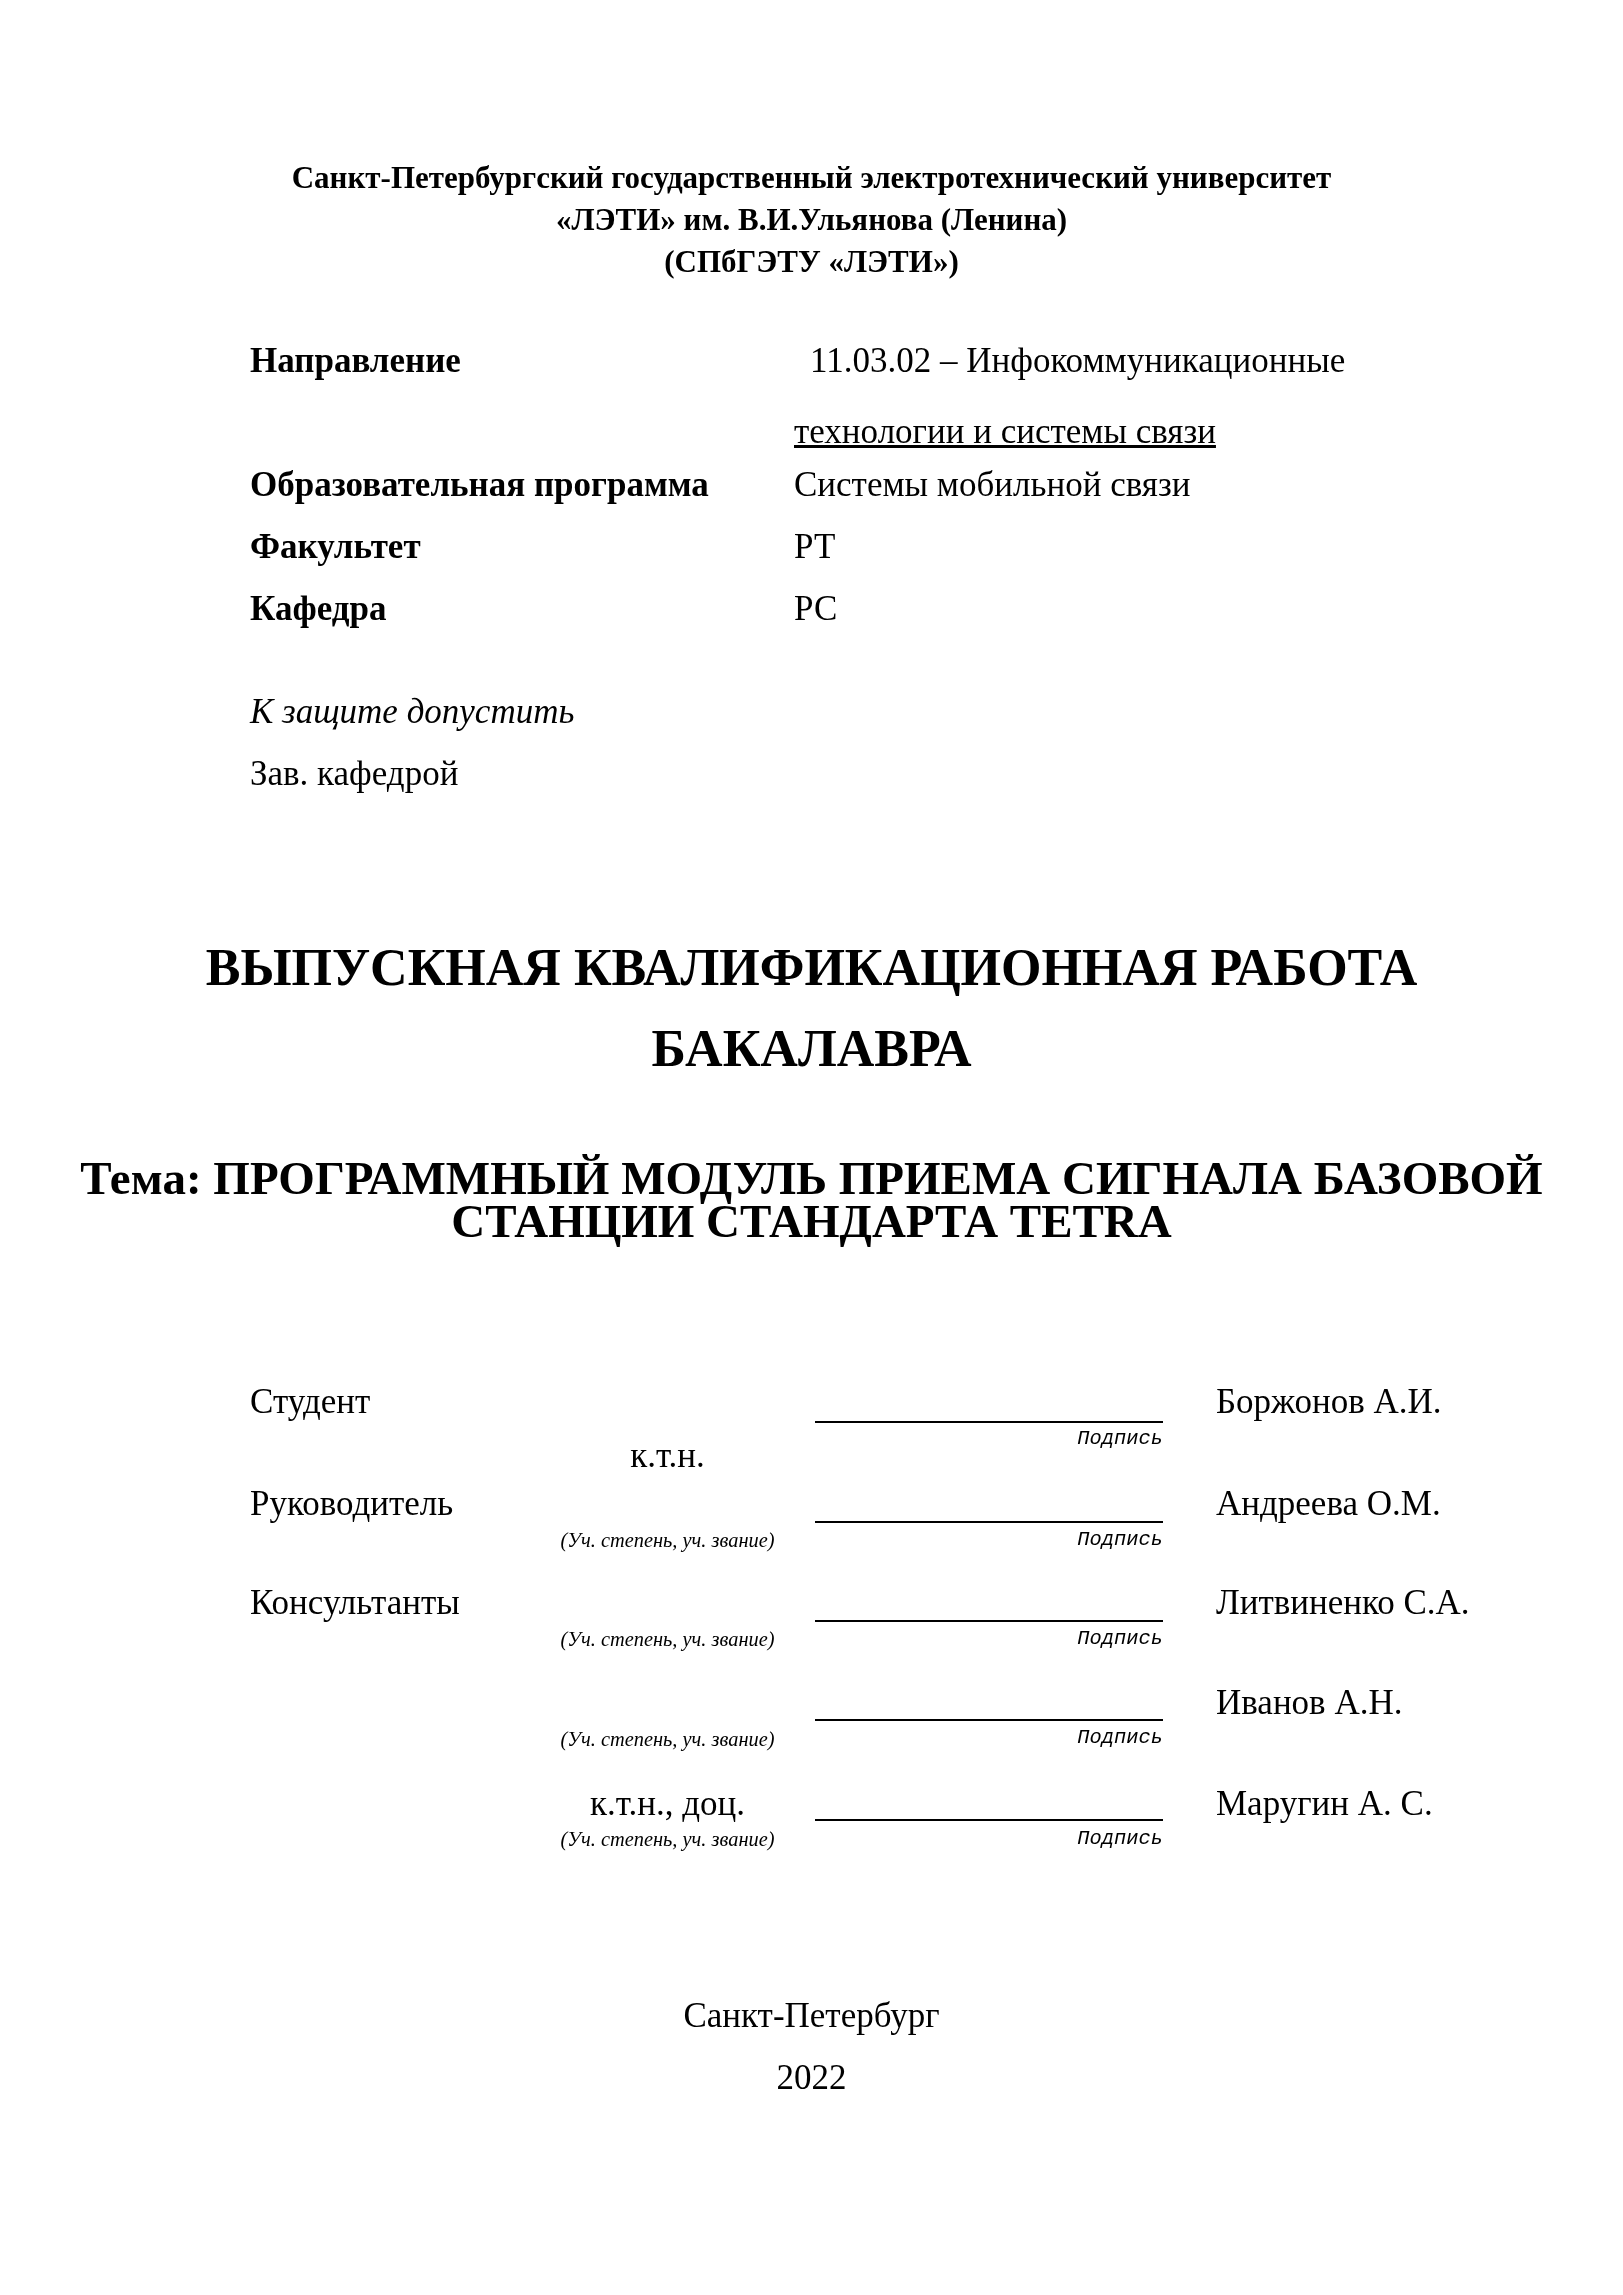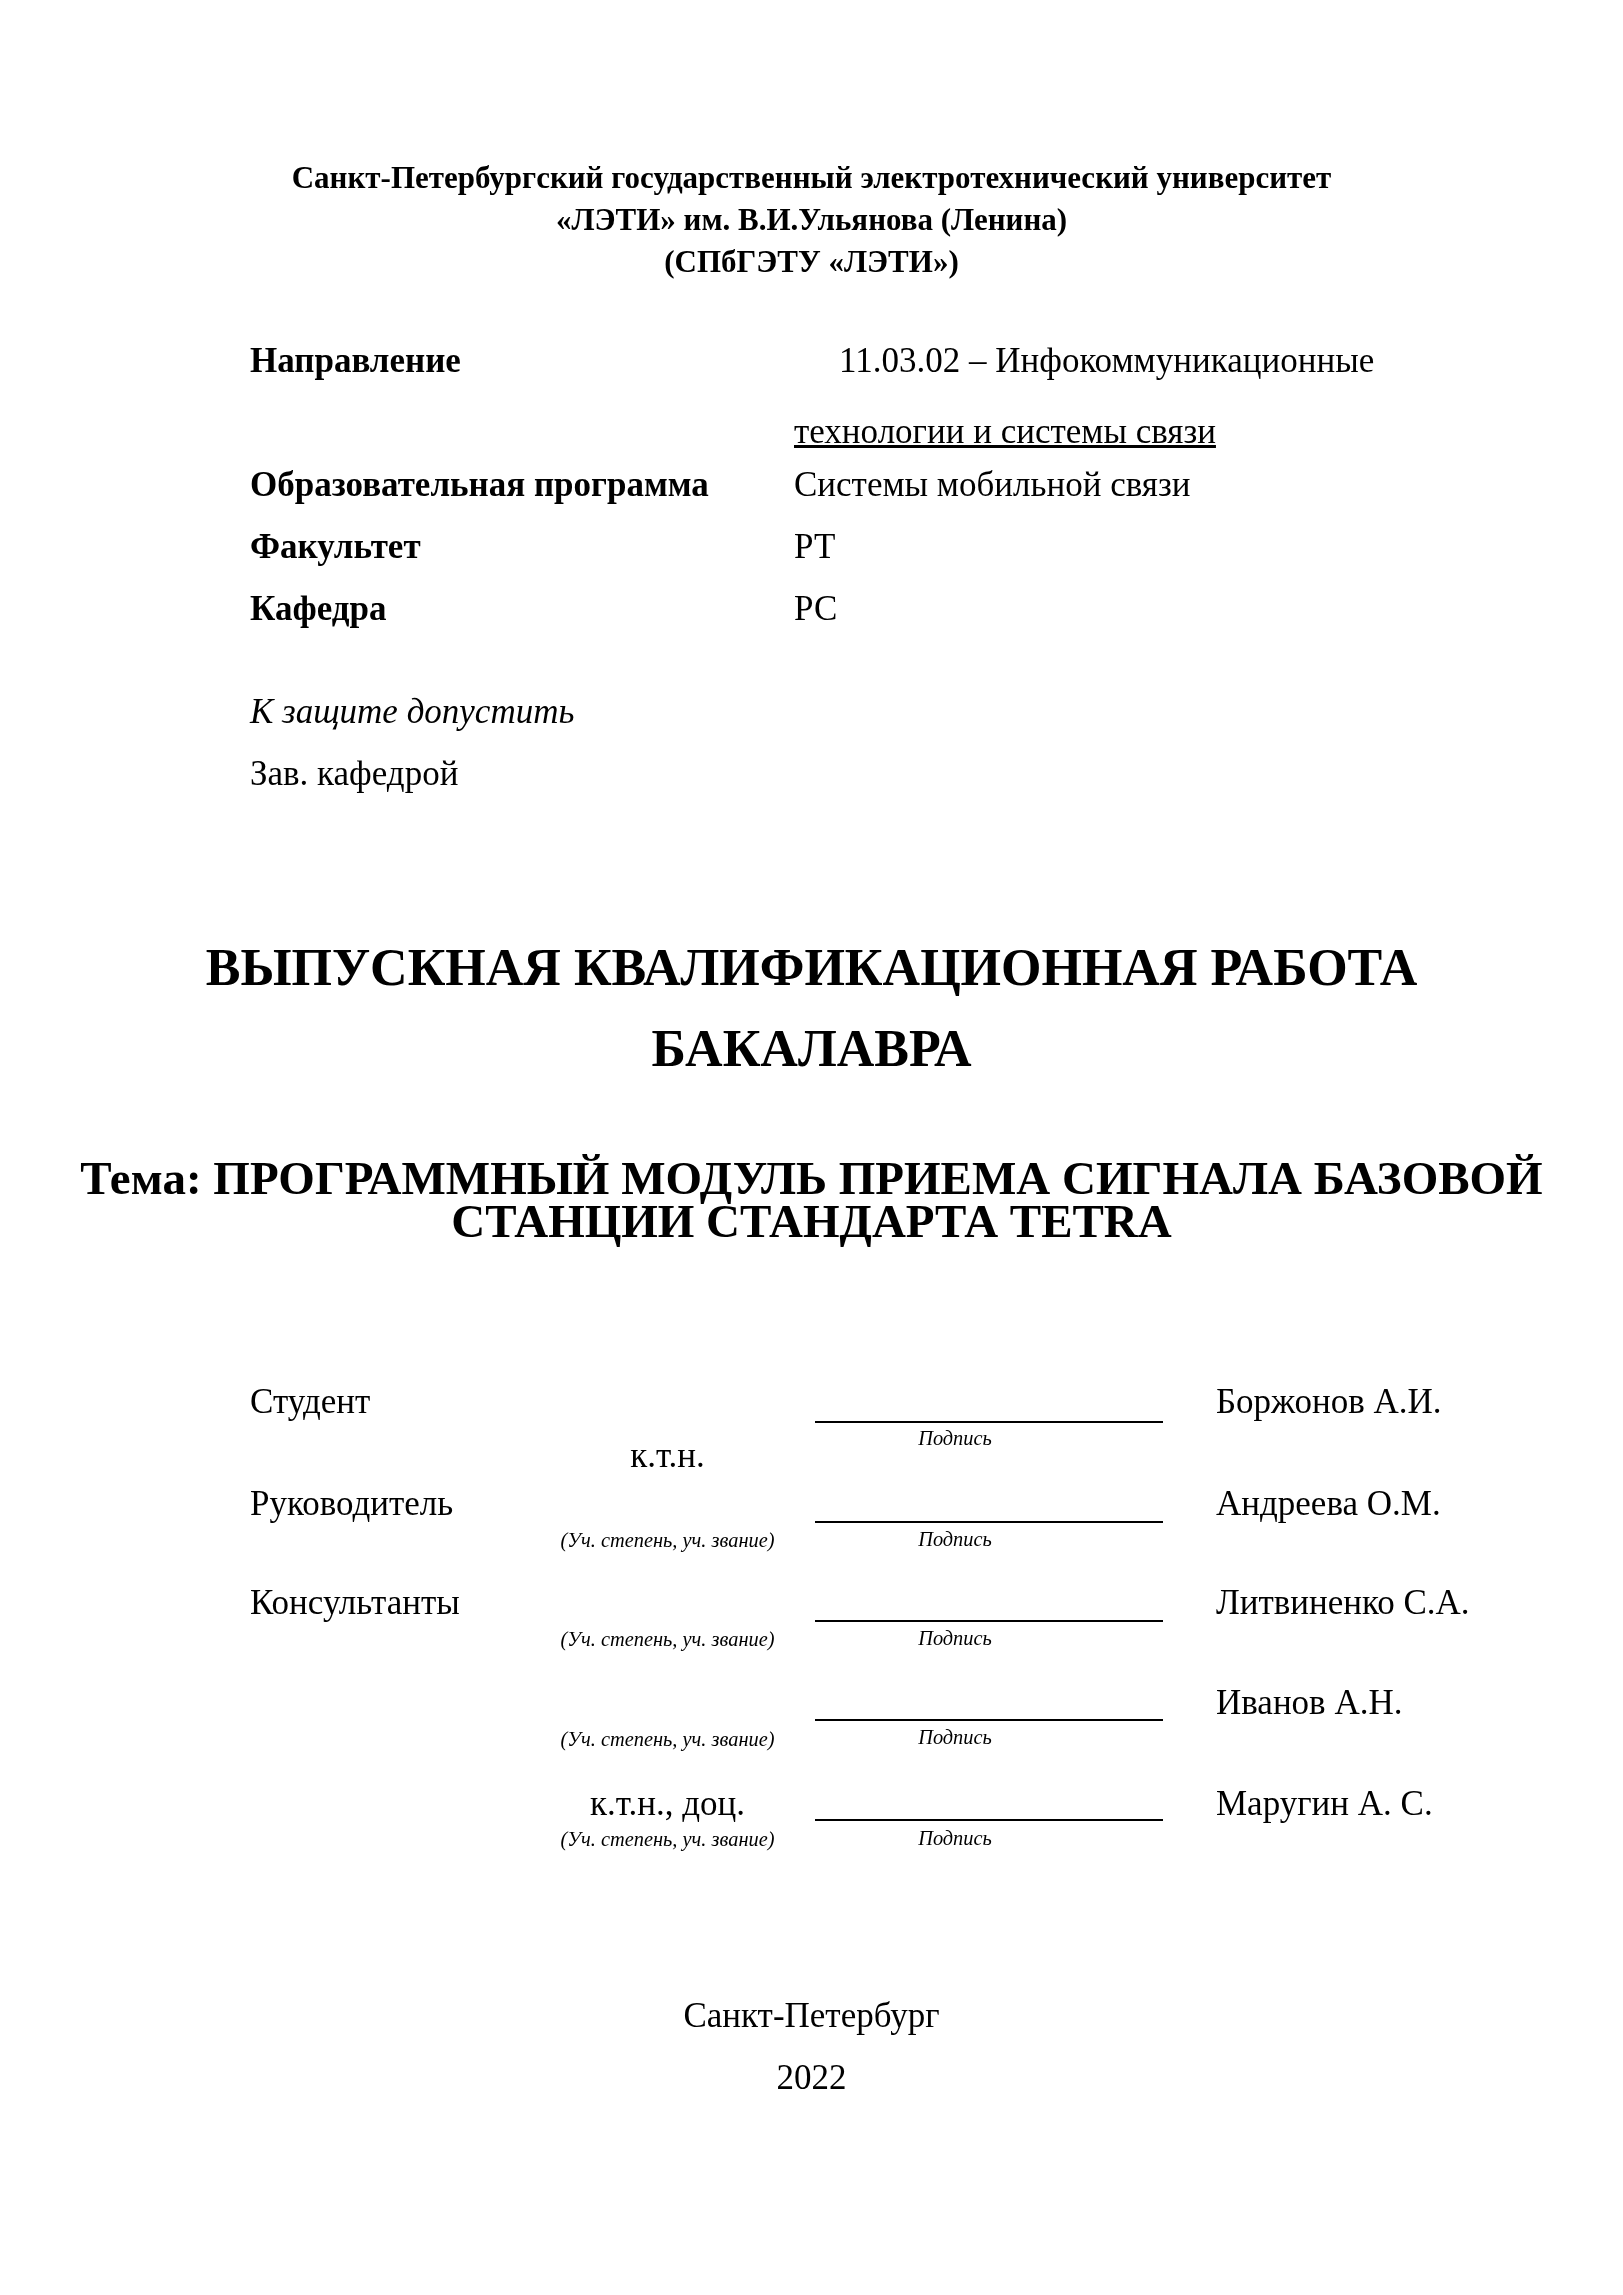--- a/index.html
+++ b/index.html
@@ -11,32 +11,32 @@
   .row-label { font-weight:bold; font-size:35px;text-align:center; }
   .row-value { font-size:35px; }
   .txt44 { font-size:35px; }
   .italic { font-style:italic; }
   .title { font-weight:bold; font-size:52px; }
   .tema { font-weight:bold; font-size:47px; line-height:42px;text-align:center; }
   .sigline { position:absolute; height:0; border-top:2.4px solid #000; left:815px; width:348px; }
   .small { font-size:20.4px; font-style:italic; }
   .deg-sub { position:absolute; left:534px; width:267px; text-align:center; }
   .deg { position:absolute; left:534px; width:267px; text-align:center; }
-  .sig-sub { position:absolute; left:781px; width:348px; text-align:center; }
+  .sig-sub { position:absolute; left:815px; width:348px; text-align:right;font-family:Liberation Mono, monospace; }
 </style>
 </head>
 <body>
 
 <div class="abs center hdr" style="top:157px;">Санкт-Петербургский государственный электротехнический университет</div>
 <div class="abs center hdr" style="top:199px;">«ЛЭТИ» им. В.И.Ульянова (Ленина)</div>
 <div class="abs center hdr" style="top:241px;">(СПбГЭТУ «ЛЭТИ»)</div>
 
 <div>
   <div class="abs row-label" style="left:250px; top:341px;">Направление</div>
-  <div class="abs row-value" style="left:839px; top:341px;">11.03.02 – Инфокоммуникационные</div>
+  <div class="abs row-value" style="left:810px; top:341px;">11.03.02 – Инфокоммуникационные</div>
   <div class="abs row-value" style="left:794px; top:412px;text-decoration:underline;">технологии и системы связи</div>
 
   <div class="abs row-label" style="left:250px; top:465px;">Образовательная программа</div>
   <div class="abs row-value" style="left:794px; top:465px;">Системы мобильной связи</div>
 
   <div class="abs row-label" style="left:250px; top:527px;">Факультет</div>
   <div class="abs row-value" style="left:794px; top:527px;">РТ</div>
 
   <div class="abs row-label" style="left:250px; top:589px;">Кафедра</div>
   <div class="abs row-value" style="left:794px; top:589px;">РС</div>

